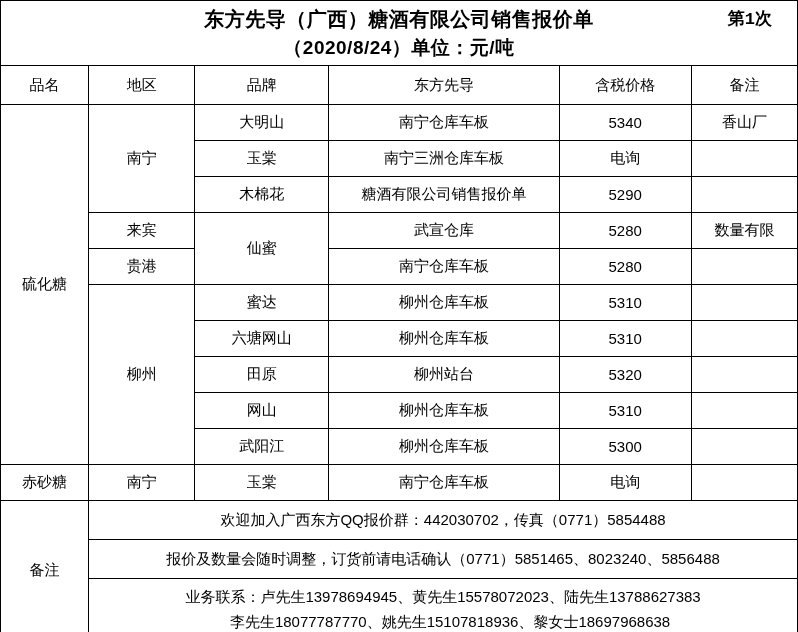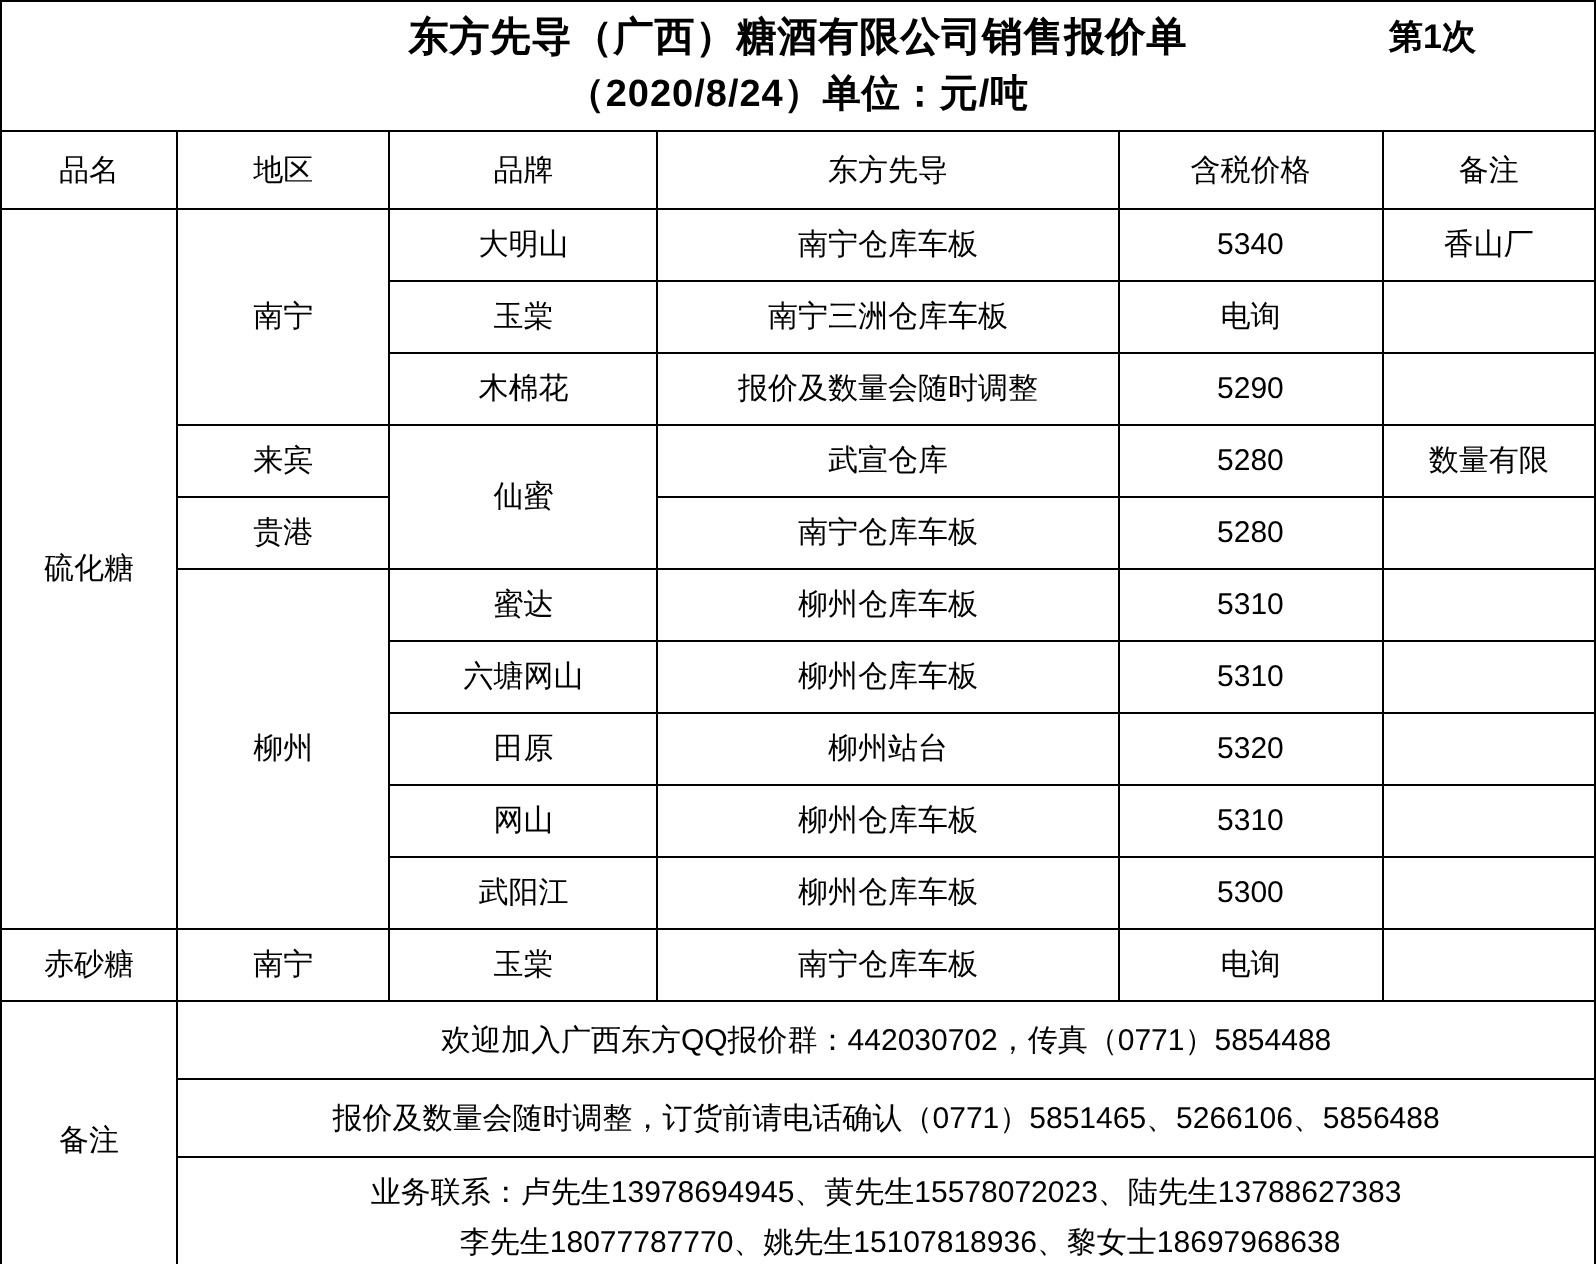--- a/index.html
+++ b/index.html
@@ -51,24 +51,25 @@
     letter-spacing: 0.5px;
   }
   .title-sub {
     font-size: 19px;
     font-weight: bold;
     line-height: 28px;
     letter-spacing: 0.5px;
   }
   .title-round {
     position: absolute;
-    right: 56px;
+    right: 22px;
     top: 4px;
     font-size: 17px;
     font-weight: bold;
+    font-family: Liberation Mono, monospace;
   }
   .hdr td {
     background: #ffffff;
     font-size: 16px;
     height: 34px;
   }
   .cat-cell {
     font-size: 16px;
     margin-top: 44px;
   }
@@ -146,21 +147,21 @@
         <td>香山厂</td>
       </tr>
       <tr class="row-cell">
         <td>玉棠</td>
         <td>南宁三洲仓库车板</td>
         <td>电询</td>
         <td></td>
       </tr>
       <tr class="row-cell">
         <td>木棉花</td>
-        <td>报价及数量会随时调整</td>
+        <td>糖酒有限公司销售报价单</td>
         <td>5290</td>
         <td></td>
       </tr>
 
       <tr class="row-cell">
         <td>来宾</td>
         <td rowspan="2">仙蜜</td>
         <td>武宣仓库</td>
         <td>5280</td>
         <td>数量有限</td>
@@ -211,21 +212,21 @@
         <td>南宁仓库车板</td>
         <td>电询</td>
         <td></td>
       </tr>
 
       <tr>
         <td class="note-label" rowspan="3">备注</td>
         <td class="note-line" colspan="5">欢迎加入广西东方QQ报价群：442030702，传真（0771）5854488</td>
       </tr>
       <tr>
-        <td class="note-line" colspan="5">报价及数量会随时调整，订货前请电话确认（0771）5851465、5266106、5856488</td>
+        <td class="note-line" colspan="5">报价及数量会随时调整，订货前请电话确认（0771）5851465、8023240、5856488</td>
       </tr>
       <tr>
         <td class="note-line two-line" colspan="5">
           <span>业务联系：卢先生13978694945、黄先生15578072023、陆先生13788627383</span>
           <span class="indent">李先生18077787770、姚先生15107818936、黎女士18697968638</span>
         </td>
       </tr>
     </tbody>
   </table>
 </div>

